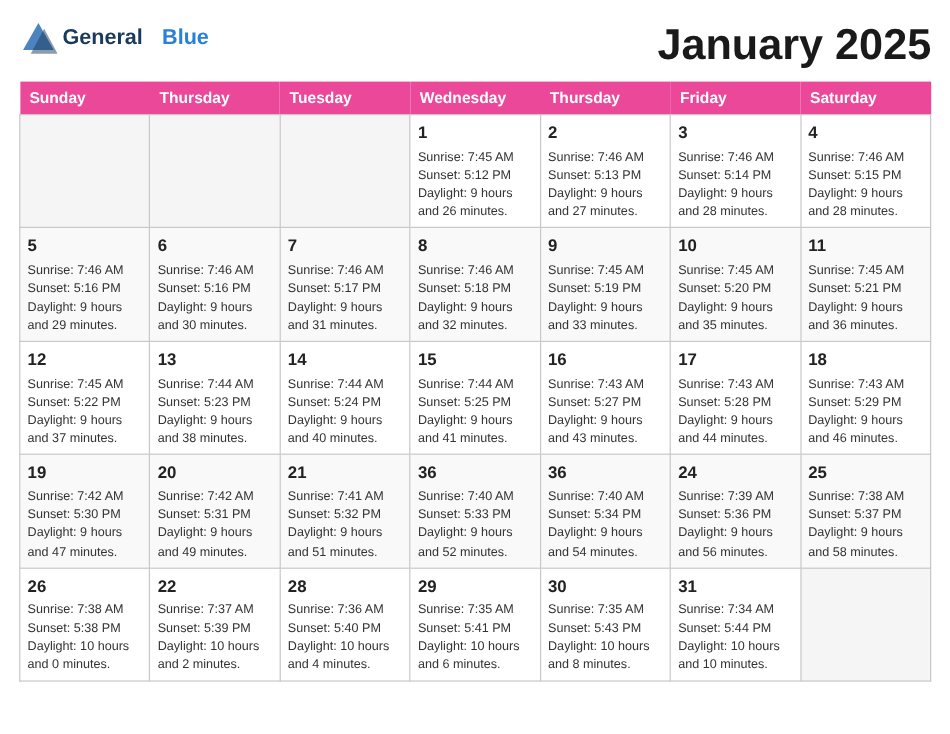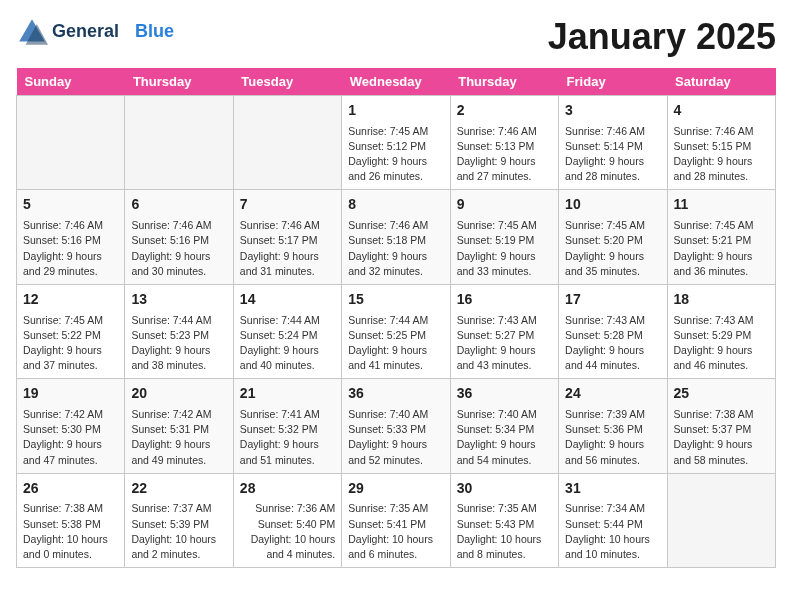--- a/index.html
+++ b/index.html
@@ -316,21 +316,21 @@
         </td>
         <td>
           <div class="day-number">22</div>
           <div class="day-info" style="white-space: pre-line;">Sunrise: 7:37 AM
 Sunset: 5:39 PM
 Daylight: 10 hours
 and 2 minutes.</div>
         </td>
         <td>
           <div class="day-number">28</div>
-          <div class="day-info" style="white-space: pre-line; text-align: right;">Sunrise: 7:36 AM
+          <div class="day-info" style="white-space: pre-line;">Sunrise: 7:36 AM
 Sunset: 5:40 PM
 Daylight: 10 hours
 and 4 minutes.</div>
         </td>
         <td>
           <div class="day-number">29</div>
           <div class="day-info" style="white-space: pre-line;">Sunrise: 7:35 AM
 Sunset: 5:41 PM
 Daylight: 10 hours
 and 6 minutes.</div>

